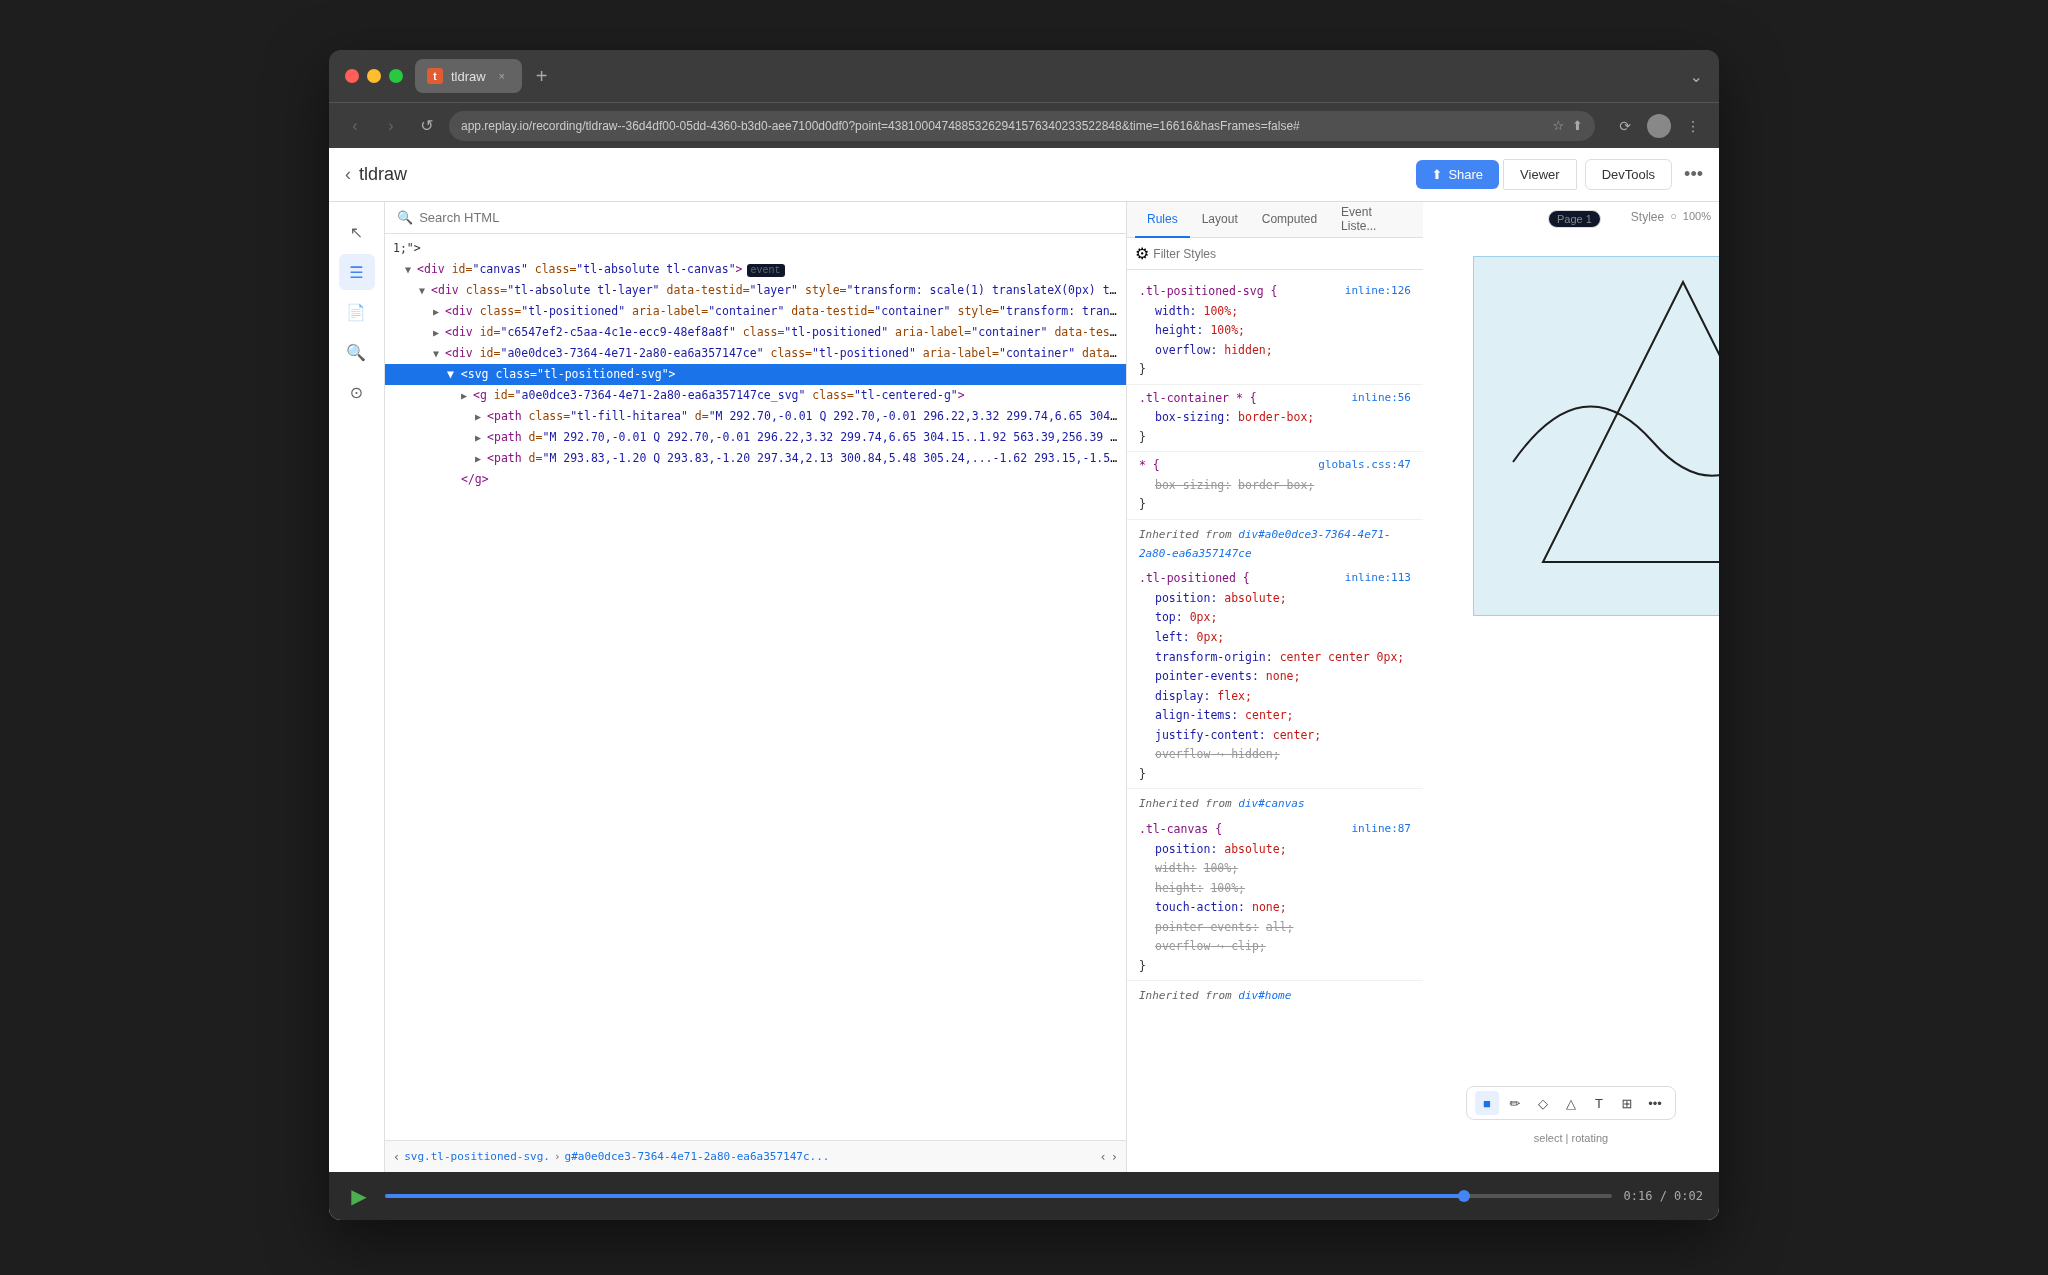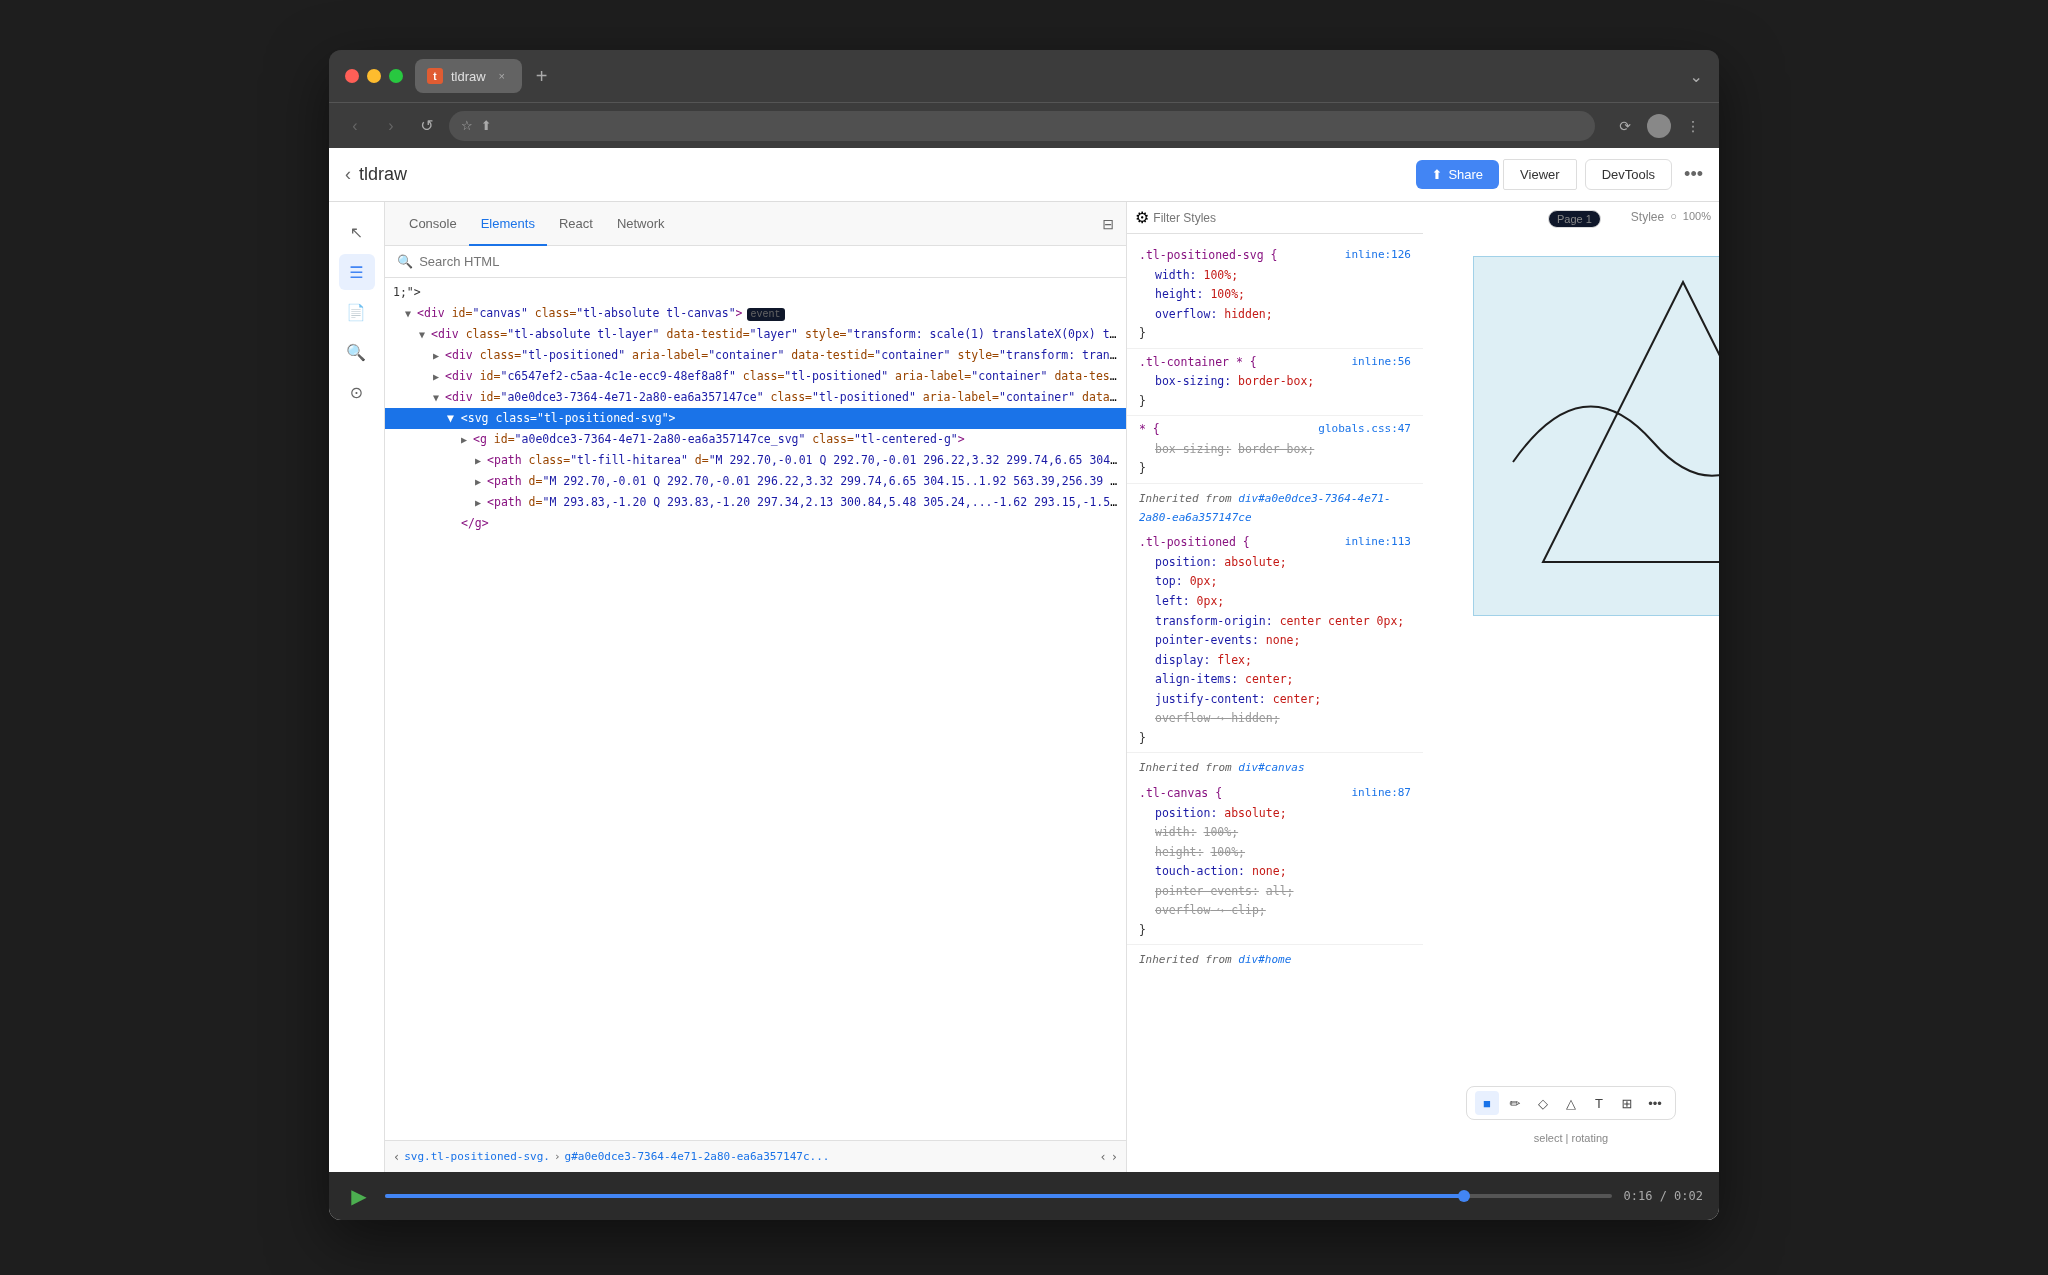--- a/index.html
+++ b/index.html
@@ -628,20 +628,21 @@
       <div class="tab-new">+</div>
       <div class="tab-bar-expand">⌄</div>
     </div>
   </div>
 
   <div class="nav-bar">
     <div class="nav-btn disabled">‹</div>
     <div class="nav-btn disabled">›</div>
     <div class="nav-btn">↺</div>
     <div class="address-bar">
+      <span class="address-text">app.replay.io/recording/tldraw--36d4df00-05dd-4360-b3d0-aee7100d0df0?point=43810004748853262941576340233522848&amp;time=16616&amp;hasFrames=false#</span>
       <div class="address-icons">
         <span>☆</span>
         <span>⬆</span>
       </div>
     </div>
     <div class="nav-right-icons">
       <div class="nav-icon">⟳</div>
       <div class="nav-icon">
         <div class="profile-avatar"></div>
       </div>
@@ -668,35 +669,20 @@
       <div class="left-sidebar">
         <div class="sidebar-icon">↖</div>
         <div class="sidebar-icon active">☰</div>
         <div class="sidebar-icon">📄</div>
         <div class="sidebar-icon">🔍</div>
         <div class="sidebar-icon">⊙</div>
       </div>
 
       <div class="devtools-panel">
 
-        <div class="devtools-tabs">
-          <div class="dt-tab">
-            <span>Console</span>
-          </div>
-          <div class="dt-tab active">
-            <span>Elements</span>
-          </div>
-          <div class="dt-tab">
-            <span>React</span>
-          </div>
-          <div class="dt-tab">
-            <span>Network</span>
-          </div>
-          <div class="dt-tab-layout-icon">⊟</div>
-        </div>
 
         <div class="search-bar">
           <span class="search-icon">🔍</span>
           <input class="search-input" placeholder="Search HTML" style="">
         </div>
 
         <div class="html-tree">
           <div class="tree-line">
             <span class="html-text">1;"&gt;</span>
           </div>
@@ -742,20 +728,34 @@
           <span class="breadcrumb-item">g#a0e0dce3-7364-4e71-2a80-ea6a357147c...</span>
           <div class="breadcrumb-nav">
             <span class="breadcrumb-nav-btn">‹</span>
             <span class="breadcrumb-nav-btn">›</span>
           </div>
         </div>
       </div>
 
       <div class="css-panel">
 
+        <div class="css-tabs">
+          <div class="css-tab active">
+            <span>Rules</span>
+          </div>
+          <div class="css-tab">
+            <span>Layout</span>
+          </div>
+          <div class="css-tab">
+            <span>Computed</span>
+          </div>
+          <div class="css-tab">
+            <span>Event Liste...</span>
+          </div>
+        </div>
 
         <div class="css-filter">
           <span>⚙</span>
           <input class="css-filter-input" placeholder="Filter Styles" style="">
         </div>
 
         <div class="css-rules">
 
           <div class="css-rule-block">
             <div>

